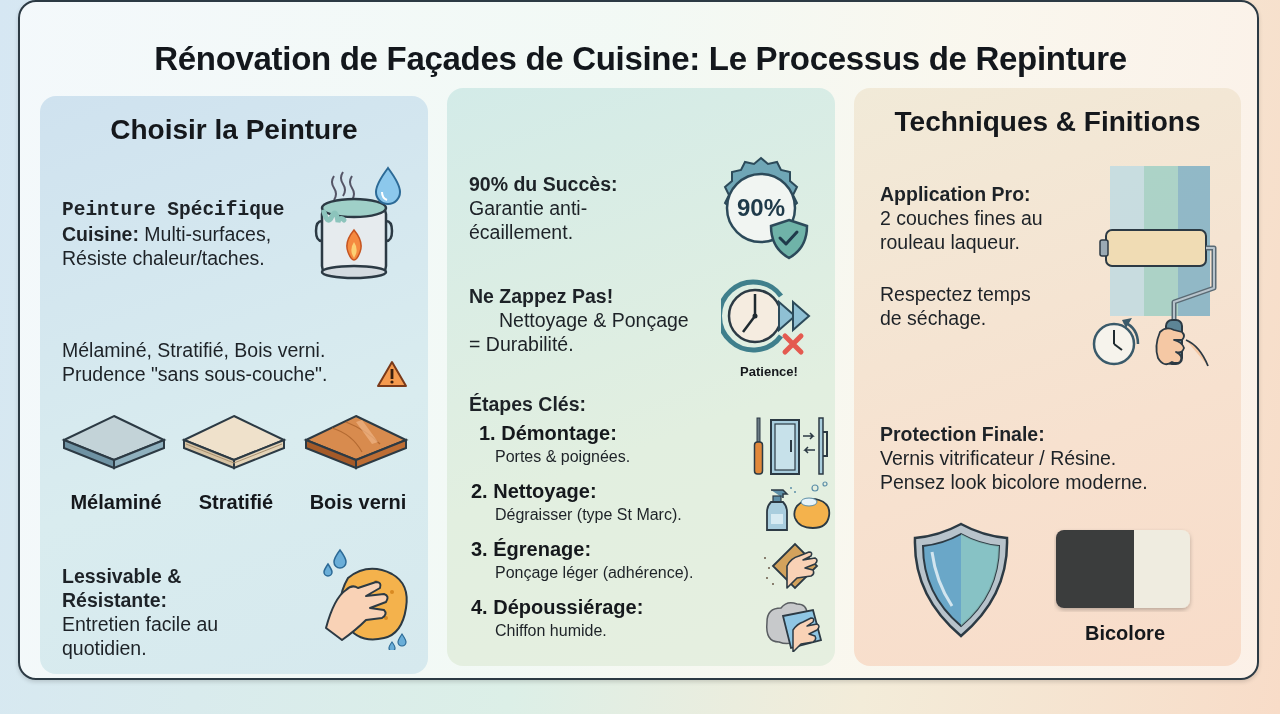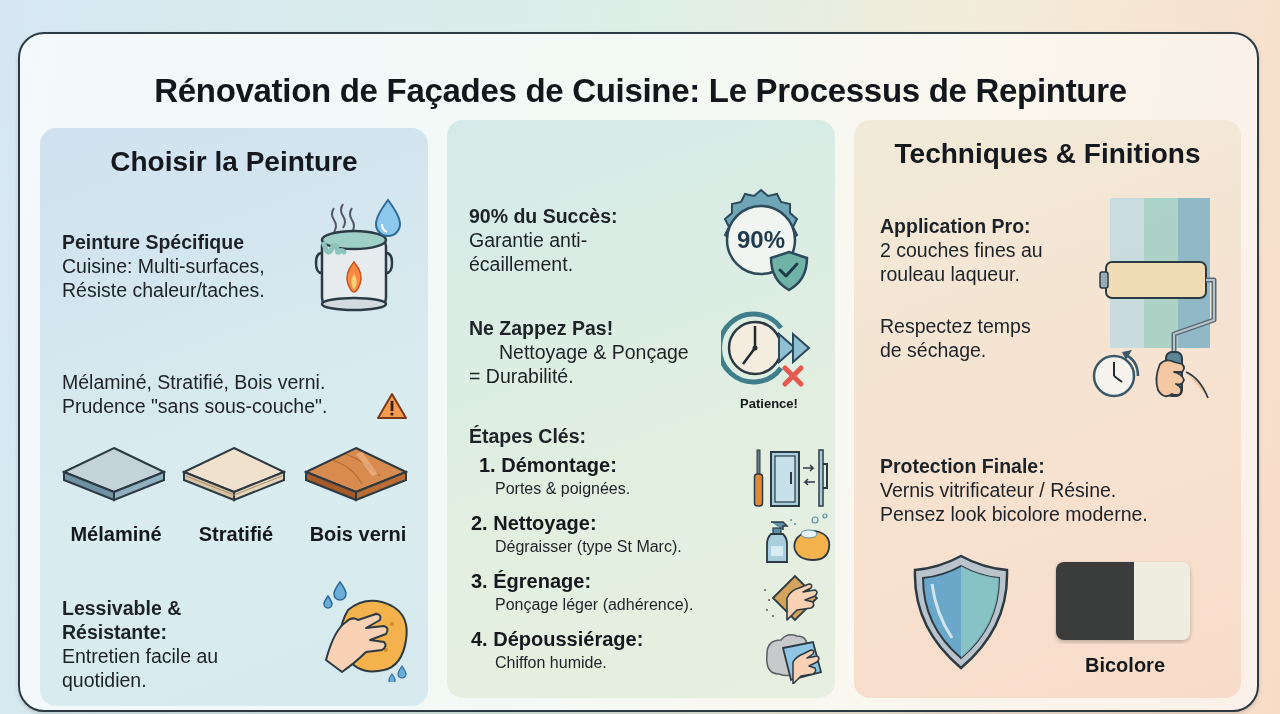--- a/index.html
+++ b/index.html
@@ -4,58 +4,58 @@
   <style>
     * { box-sizing: border-box; margin: 0; padding: 0; }
     html, body { width: 1280px; height: 714px; overflow: hidden; }
     body {
       font-family: "Liberation Sans", "DejaVu Sans", sans-serif;
       color: #15181c;
       background: linear-gradient(100deg, #d6e7f3 0%, #dcefe7 45%, #f3ecd9 70%, #f8dcc8 100%);
       position: relative;
     }
     .frame {
-      position: absolute; left: 18px; top: 32px; width: 1241px; height: 680px;
-      border: 2px solid #2c3a44; border-radius: 26px;
+      position: absolute; left: 18px; top: 0; width: 1241px; height: 680px;
+      border: 2px solid #2c3a44; border-radius: 18px;
       background: linear-gradient(100deg, rgba(246,250,252,0.92) 0%, rgba(244,250,246,0.92) 45%, rgba(250,248,240,0.92) 70%, rgba(252,242,234,0.92) 100%);
       box-shadow: 0 2px 4px rgba(0,0,0,0.15);
     }
     .main-title {
       position: absolute; left: 0; top: 38px; width: 1241px; text-align: center;
       font-size: 33px; font-weight: 700; letter-spacing: -0.3px; color: #13171c;
       white-space: nowrap;
     }
     .panel {
       position: absolute; top: 86px; height: 578px; border-radius: 16px;
     }
     .p1 { left: 20px; width: 388px; background: linear-gradient(160deg, #cfe2ef 0%, #d9ecef 60%, #d6e9ee 100%); margin-top: 8px; }
     .p2 { left: 427px; width: 388px; background: linear-gradient(160deg, #d3ebe8 0%, #e2efe0 60%, #e6efe0 100%); }
     .p3 { left: 834px; width: 387px; background: linear-gradient(160deg, #f1ead8 0%, #f7e1cf 60%, #f8dcc9 100%); }
     .panel-title {
       position: absolute; left: 0; top: 18px; width: 100%; text-align: center;
       font-size: 28px; font-weight: 700; color: #15181c; white-space: nowrap;
     }
     .txt { position: absolute; font-size: 19.5px; line-height: 24px; color: #1d2227; white-space: nowrap; }
-    .txt b { font-weight: 400; }
+    .txt b { font-weight: 700; }
     .lbl { position: absolute; font-size: 20px; font-weight: 700; color: #15181c; white-space: nowrap; }
     .step-title { position: absolute; font-size: 20px; font-weight: 700; color: #15181c; white-space: nowrap; }
     .step-desc { position: absolute; font-size: 16px; color: #1d2227; white-space: nowrap; }
     .icon { position: absolute; }
     svg { display: block; }
   </style>
 </head>
 <body>
 
 <div class="frame">
   <div class="main-title">Rénovation de Façades de Cuisine: Le Processus de Repinture</div>
 
   <div class="panel p1">
     <div class="panel-title">Choisir la Peinture</div>
 
-    <div class="txt" style="left:22px; top:102px; font-weight:700;">Peinture Spécifique</div>
+    <div class="txt" style="left:22px; top:102px; font-weight:700;font-family:Liberation Mono, monospace;">Peinture Spécifique</div>
     <div class="txt" style="left:22px; top:126px;"><b>Cuisine:</b><span> Multi-surfaces,</span></div>
     <div class="txt" style="left:22px; top:150px;">Résiste chaleur/taches.</div>
 
     <div class="icon" style="left:274px; top:70px;">
       <svg width="90" height="115" viewBox="0 0 90 115">
         <path d="M20 10 q-4 6 0 12 q4 6 0 12" stroke="#556" stroke-width="2" fill="none"></path>
         <path d="M29 6 q-4 6 0 12 q4 6 0 12" stroke="#556" stroke-width="2" fill="none"></path>
         <path d="M38 10 q-4 6 0 12 q4 6 0 12" stroke="#556" stroke-width="2" fill="none"></path>
         <path d="M8 55 q-6 0 -6 10 q0 10 6 10" stroke="#2c3a44" stroke-width="2.5" fill="none"></path>
         <path d="M72 55 q6 0 6 10 q0 10 -6 10" stroke="#2c3a44" stroke-width="2.5" fill="none"></path>

